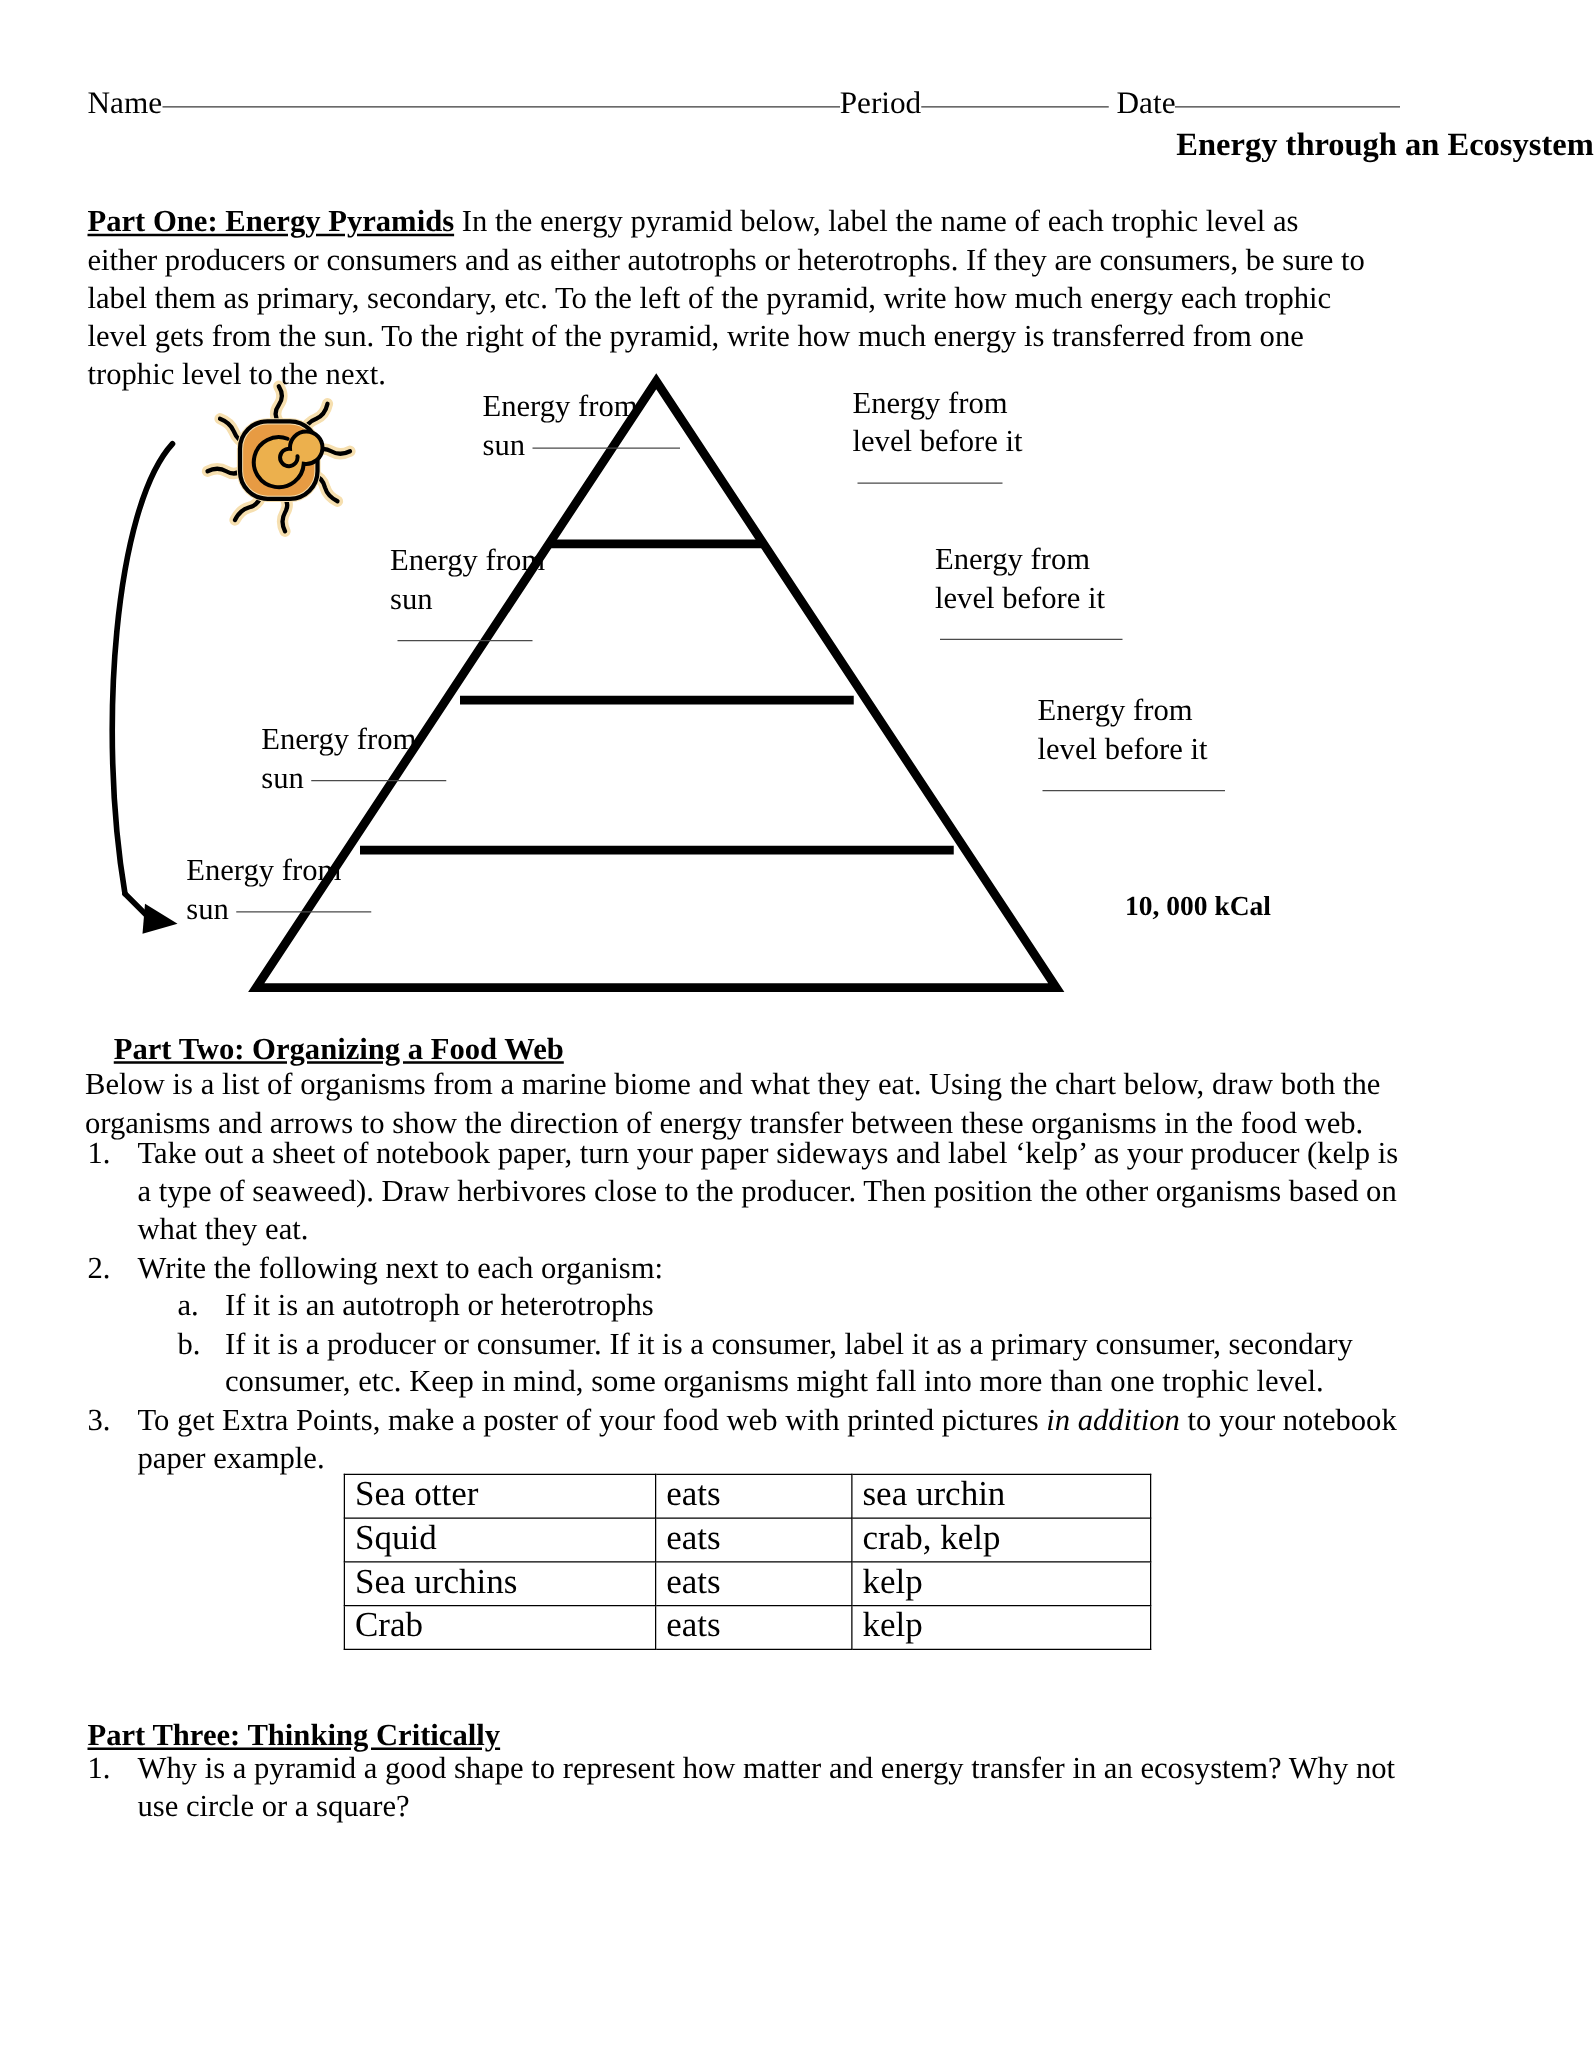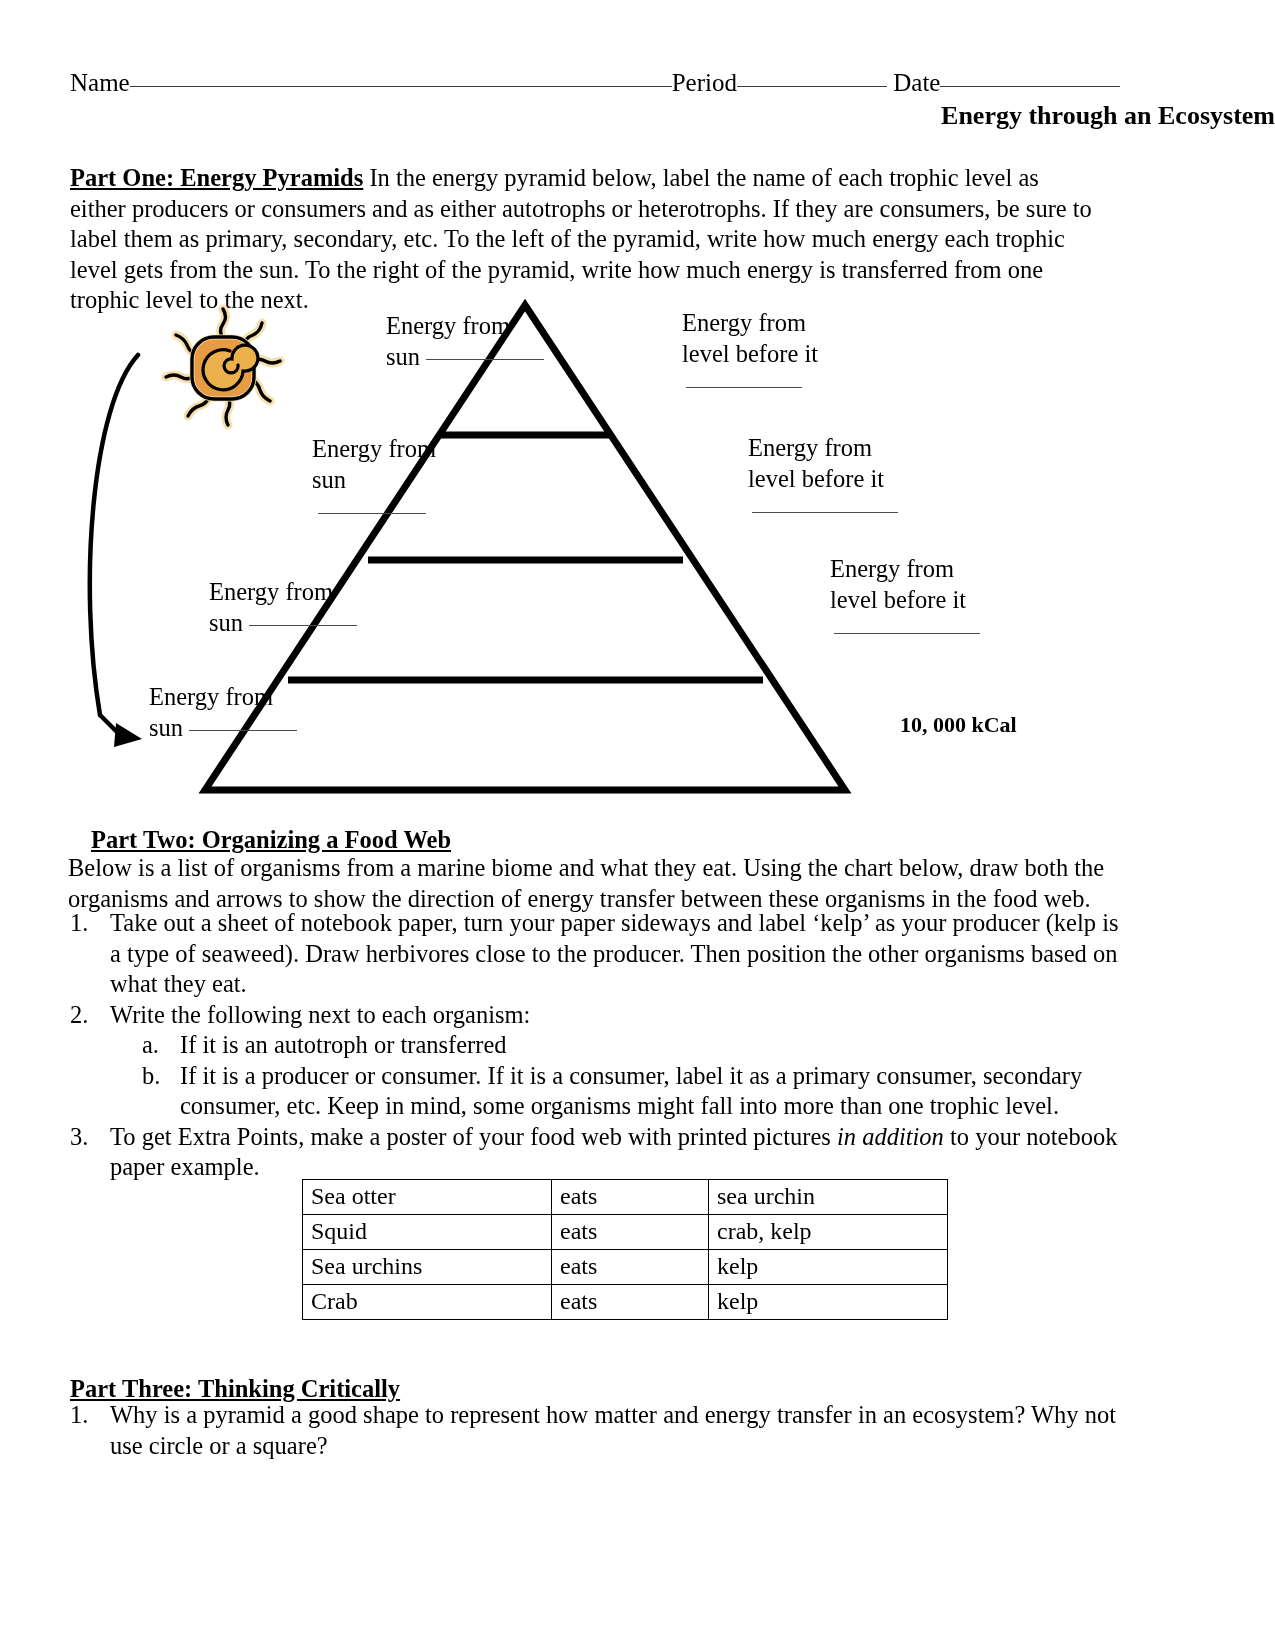--- a/index.html
+++ b/index.html
@@ -126,24 +126,24 @@
   .li .txt { flex: 1 1 auto; }
   .sublist {
     margin-left: 72px;
   }
   .sublist .marker { width: 38px; }
   .ital { font-style: italic; margin-top: 32px; }
 
   
   .orgtable {
     position: absolute;
-    left: 302px;
+    left: 275px;
     top: 1179px;
     border-collapse: collapse;
-    font-size: 24px;
+    font-size: 28px;
   }
   .orgtable td {
     border: 1.5px solid #000000;
     padding: 1px 8px 3px 8px;
     line-height: 30px;
     vertical-align: top;
   }
   .col-a { width: 232px; }
   .col-b { width: 140px; }
   .col-c { width: 222px; }
@@ -281,21 +281,21 @@
     </div>
 
     <div class="li">
       <span class="marker">2.</span>
       <span class="txt">Write the following next to each organism:</span>
     </div>
 
     <div class="sublist">
       <div class="li">
         <span class="marker">a.</span>
-        <span class="txt">If it is an autotroph or transferred</span>
+        <span class="txt">If it is an autotroph or heterotrophs</span>
       </div>
       <div class="li">
         <span class="marker">b.</span>
         <span class="txt">If it is a producer or consumer. If it is a consumer, label it as a primary consumer, secondary consumer, etc. Keep in mind, some organisms might fall into more than one trophic level.</span>
       </div>
     </div>
 
     <div class="li">
       <span class="marker">3.</span>
       <span class="txt"><span>To get Extra Points, make a poster of your food web with printed pictures </span><span class="ital">in addition</span><span> to your notebook paper example.</span></span>

